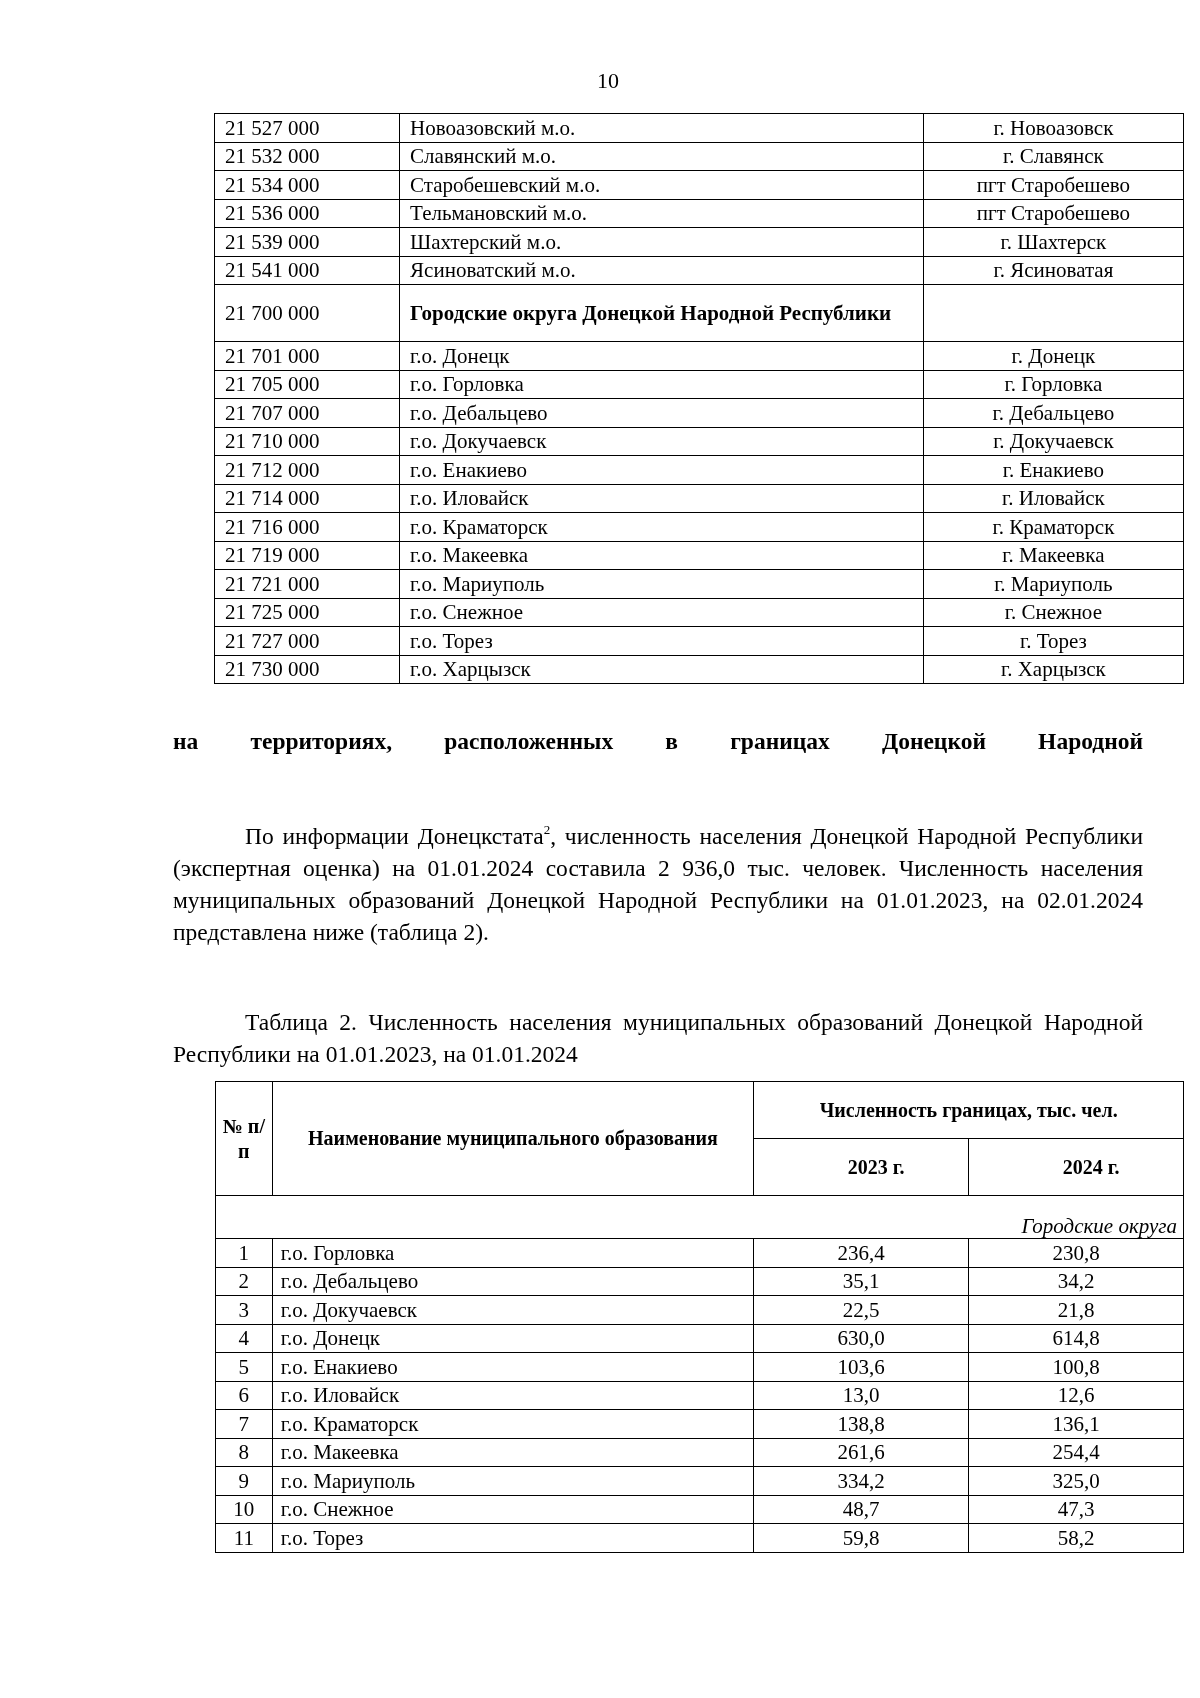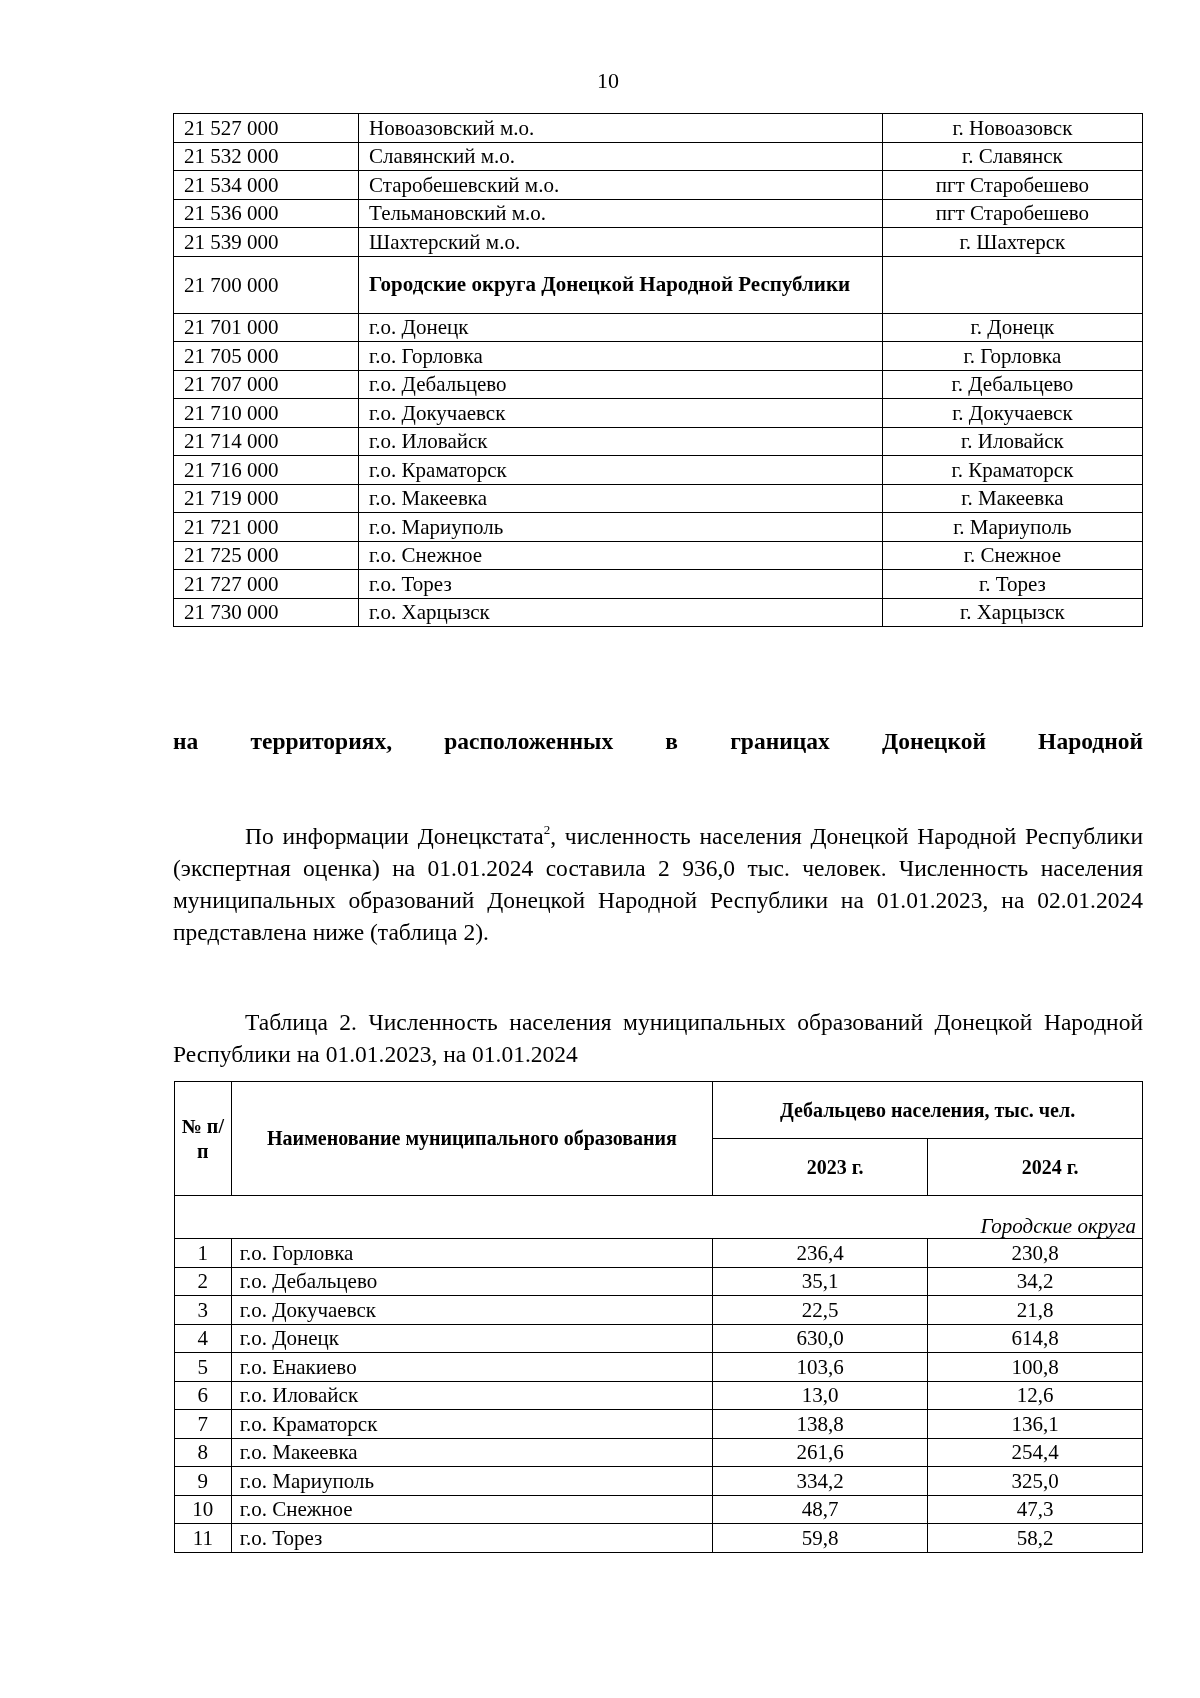--- a/index.html
+++ b/index.html
@@ -4,21 +4,21 @@
 <style>
   html, body { margin: 0; padding: 0; background: #ffffff; }
   body {
     width: 1200px; height: 1698px; position: relative; overflow: hidden;
     font-family: "Liberation Serif", "DejaVu Serif", serif; color: #000;
   }
   .page-number {
     position: absolute; top: 68px; left: 0; width: 1216px; text-align: center;
     font-size: 22px;
   }
-  table { border-collapse: collapse; }
+  table { border-collapse: collapse; margin-left: 41px; }
   
   .t1 { position: absolute; left: 173px; top: 113px; width: 970px; font-size: 21px; }
   .t1 td { border: 1.5px solid #000; padding: 0 10px; height: 27.5px; line-height: 26px; vertical-align: middle; }
   .t1 td.code { width: 165px; }
   .t1 td.name { width: 505px; }
   .t1 td.center { text-align: center; width: 240px; }
   .t1 tr.group td { height: 56px; }
   .t1 tr.group td.name { font-weight: bold; line-height: 27px; }
 
   .section {
@@ -72,20 +72,25 @@
       <tr class="">
         <td class="code">21 536 000</td>
         <td class="name">Тельмановский м.о.</td>
         <td class="center">пгт Старобешево</td>
       </tr>
       <tr class="">
         <td class="code">21 539 000</td>
         <td class="name">Шахтерский м.о.</td>
         <td class="center">г. Шахтерск</td>
       </tr>
+      <tr class="">
+        <td class="code">21 541 000</td>
+        <td class="name">Ясиноватский м.о.</td>
+        <td class="center">г. Ясиноватая</td>
+      </tr>
       <tr class="group">
         <td class="code">21 700 000</td>
         <td class="name">Городские округа Донецкой Народной Республики</td>
         <td class="center"></td>
       </tr>
       <tr class="">
         <td class="code">21 701 000</td>
         <td class="name">г.о. Донецк</td>
         <td class="center">г. Донецк</td>
       </tr>
@@ -96,20 +101,25 @@
       </tr>
       <tr class="">
         <td class="code">21 707 000</td>
         <td class="name">г.о. Дебальцево</td>
         <td class="center">г. Дебальцево</td>
       </tr>
       <tr class="">
         <td class="code">21 710 000</td>
         <td class="name">г.о. Докучаевск</td>
         <td class="center">г. Докучаевск</td>
+      </tr>
+      <tr class="">
+        <td class="code">21 712 000</td>
+        <td class="name">г.о. Енакиево</td>
+        <td class="center">г. Енакиево</td>
       </tr>
       <tr class="">
         <td class="code">21 714 000</td>
         <td class="name">г.о. Иловайск</td>
         <td class="center">г. Иловайск</td>
       </tr>
       <tr class="">
         <td class="code">21 716 000</td>
         <td class="name">г.о. Краматорск</td>
         <td class="center">г. Краматорск</td>
@@ -148,21 +158,21 @@
 
 <div class="section para indent"><span>По информации Донецкстата</span><sup>2</sup><span>, численность населения Донецкой Народной Республики (экспертная оценка) на 01.01.2024 составила 2 936,0 тыс. человек. Численность населения муниципальных образований Донецкой Народной Республики на 01.01.2023, на 02.01.2024 представлена ниже (таблица 2).</span></div>
 
 <div class="section caption indent">Таблица 2. Численность населения муниципальных образований Донецкой Народной Республики на 01.01.2023, на 01.01.2024</div>
 
 <table class="t2">
   <thead>
     <tr class="hdr1">
       <th class="c-no" rowspan="2">№ п/п</th>
       <th class="c-name" rowspan="2">Наименование муниципального образования</th>
-      <th colspan="2">Дебальцево населения, тыс. чел.</th>
+      <th colspan="2">Численность границах, тыс. чел.</th>
     </tr>
     <tr class="hdr2">
       <th class="c-y">2023 г.</th>
       <th class="c-y">2024 г.</th>
     </tr>
   </thead>
   <tbody id="t2-body">
     <tr class="subhead">
       <td colspan="4">Городские округа</td>
     </tr>

